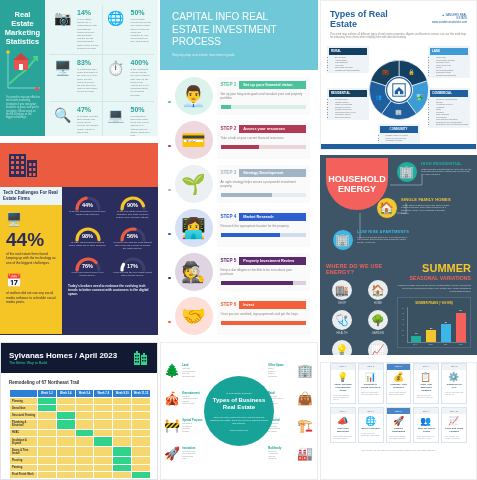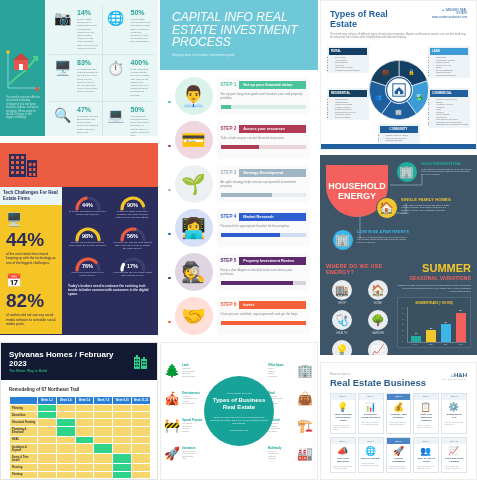--- a/index.html
+++ b/index.html
@@ -51,21 +51,21 @@
   table.gantt th { background:#2b7fd4; color:#fff; font-size:2.7px; font-weight:bold; padding:2px 1px; border:0.5px solid #fff; }
   table.gantt th.first { width:28px; background:#2b7fd4; }
   table.gantt td { font-size:2.6px; padding:1.6px 1px; border:0.5px solid #fff; background:#f5d76e; color:#444; height:6px; }
   table.gantt td.lbl { background:#f5d76e; color:#333; font-weight:bold; padding-left:2px; }
   table.gantt td.g { background:#2fd38a; }
   .p3-foot { font-size:2.5px; color:#999; padding:5px 8px; }
 
   
   #p4 { left:160px; top:0; width:158px; height:336px; background:#fff; }
   .p4-head { background:#6fc8d8; padding:11px 12px 13px; }
-  .p4-head h2 { color:#fff; font-size:12px; font-weight:500; line-height:12.5px;font-style:italic; }
+  .p4-head h2 { color:#fff; font-size:10px; font-weight:500; line-height:12.5px; }
   .p4-head .sub { color:#d6f1f6; font-size:3.4px; margin-top:4px; }
   .p4-steps { padding:7px 8px; }
   .step { display:flex; align-items:flex-start; gap:4px; margin-bottom:6px; position:relative; }
   .step .dot { width:2.5px; height:2.5px; border-radius:50%; margin-top:24px; flex:0 0 2.5px; }
   .step .circ { width:38px; height:38px; border-radius:50%; flex:0 0 38px; display:flex; align-items:center; justify-content:center; font-size:20px; }
   .step .body { flex:1; background:#fafafa; padding:4px 4px 5px; min-height:38px; }
   .step .row1 { display:flex; align-items:center; gap:3px; }
   .step .sn { font-size:4.6px; font-weight:bold; }
   .step .pill { flex:1; color:#fff; font-size:3.8px; font-weight:bold; padding:2.2px 4px; }
   .step .desc { font-size:3.1px; line-height:4.2px; color:#8a8a8a; margin-top:3px; }
@@ -83,36 +83,36 @@
   .p5-col.l { left:3px; }
   .p5-col.r { right:3px; }
   .p5-node { display:flex; gap:2px; align-items:center; }
   .p5-node .ic { font-size:13px; flex:0 0 15px; text-align:center; }
   .p5-node .tx { flex:1; }
   .p5-node .nt { font-size:2.6px; font-weight:bold; color:#17a398; }
   .p5-node .nl { font-size:1.9px; line-height:2.4px; color:#9a9a9a; }
 
   
   #p6 { left:320px; top:0; width:157px; height:150px; background:#fff; border:0.5px solid #eee; }
-  .p6-head { padding:8px 9px 4px; display:flex; justify-content:space-between; align-items:flex-start;gap:28px; }
+  .p6-head { padding:8px 9px 4px; display:flex; justify-content:space-between; align-items:center;gap:28px; }
   .p6-head h2 { color:#1f5f9e; font-size:9px; font-weight:bold; }
   .p6-logo { font-size:2.8px; color:#1f5f9e; text-align:right; line-height:3.4px; }
   .p6-int { font-size:2.6px; line-height:3.4px; color:#8d8d8d; padding:0 9px 4px; }
   .p6-diag { position:relative; height:108px; }
   .donut { position:absolute; left:50%; top:46px; transform:translate(-50%,-50%); width:62px; height:62px; }
   .p6-box { position:absolute; background:#eef3f8; width:42px; padding:2px; }
   .p6-box .bt { color:#fff; font-size:2.9px; font-weight:bold; padding:1.5px 2px; }
   .p6-box ul { margin:1.5px 0 0 6px; }
   .p6-box li { font-size:1.9px; line-height:2.5px; color:#7b7b7b; }
   .p6-bar { position:absolute; left:0; right:0; bottom:0; height:5px; background:#1f5f9e; }
 
   
   #p7 { left:320px; top:155px; width:157px; height:200px; background:#3d5567; }
   .p7-top { position:relative; height:108px; }
-  .he-blob { position:absolute; left:6px; top:10px; width:62px; height:52px; background:#f4615c; border-radius:0 0 44px 44px; display:flex; align-items:center; justify-content:center; }
+  .he-blob { position:absolute; left:6px; top:3px; width:62px; height:52px; background:#f4615c; border-radius:0 0 44px 44px; display:flex; align-items:center; justify-content:center; }
   .he-blob span { color:#fff; font-weight:bold; font-size:9px; line-height:10px; text-align:center; }
   .he-node { position:absolute; display:flex; align-items:flex-start; gap:3px; }
   .he-circ { width:22px; height:22px; border-radius:50%; display:flex; align-items:center; justify-content:center; font-size:12px; border:1.5px solid #3d5567; }
   .he-tx .ht { font-size:4px; font-weight:bold; letter-spacing:0.2px; }
   .he-tx .hb { font-size:2.2px; line-height:2.9px; color:#c5d2db; width:52px; margin-top:1.5px; }
   .p7-bottom { display:flex; padding:0 6px; }
   .p7-left { width:68px; }
   .p7-left h4 { color:#f4615c; font-size:5.5px; font-weight:bold; margin-bottom:5px; letter-spacing:0.2px; }
   .use-grid { display:grid; grid-template-columns:1fr 1fr; gap:5px 4px; }
   .use-it { text-align:center; }
@@ -150,20 +150,21 @@
   .card .cd { font-size:1.7px; line-height:2.2px; color:#9aa7b4; padding:1px 2.5px 3px; }
   .p8-foot { font-size:2px; color:#9aa7b4; text-align:center; padding:3px; }
 </style>
 </head>
 <body>
 
 <div id="grid">
 
   <div class="panel" id="p1">
     <div class="p1-left">
+      <div class="p1-title">Real Estate Marketing Statistics</div>
       <svg class="p1-chart" viewBox="0 0 38 45">
         <line x1="4" y1="4" x2="4" y2="40" stroke="#7fd6cf" stroke-width="1"></line>
         <line x1="4" y1="40" x2="36" y2="40" stroke="#7fd6cf" stroke-width="1"></line>
         <circle cx="4" cy="4" r="1.8" fill="#f5c425"></circle>
         <path d="M5 36 L14 28 L22 22 L32 10" stroke="#4cd18a" stroke-width="2" fill="none"></path>
         <path d="M29 9 L33 9 L33 13" stroke="#4cd18a" stroke-width="2" fill="none"></path>
         <rect x="10" y="12" width="14" height="10" fill="#e8554e"></rect>
         <path d="M9 12 L17 5 L25 12 Z" fill="#c9443e"></path>
         <rect x="15" y="16" width="4" height="6" fill="#fff"></rect>
         <circle cx="33" cy="41" r="2" fill="#e8554e"></circle>
@@ -250,21 +251,20 @@
       <div class="p2-col-left">
         <div class="p2-sub">Tech Challenges For Real Estate Firms</div>
         <div id="p2left">
             <div style="margin-bottom: 8px;">
               <div class="p2-icons">🖥️</div>
               <div class="p2-bignum">44%</div>
               <div class="p2-small">of the real estate firms found keeping up with the technology as one of the biggest challenges.</div>
             </div>
             <div style="margin-bottom: 8px;">
               <div class="p2-icons">📅</div>
-              <div class="p2-bignum">82%</div>
               <div class="p2-small">of realtors did not use any social media software to schedule social media posts.</div>
             </div>
           </div>
       </div>
       <div class="p2-col-right">
         <div class="p2-gauges" id="p2gauges">
             <div class="gauge">
               <svg width="30" height="17" viewBox="0 0 30 17">
                 <path d="M4 15 A11 11 0 0 1 26 15" fill="none" stroke="#3d3f6e" stroke-width="3.2" stroke-linecap="round"></path>
                 <path d="M4 15 A11 11 0 0 1 26 15" fill="none" stroke="#ea5b3f" stroke-width="3.2" stroke-linecap="round" stroke-dasharray="15.205308443374598 34.55751918948772"></path>
@@ -314,21 +314,21 @@
             </div>
           </div>
         <div class="p2-note">Today's brokers need to embrace the evolving tech trends to better connect with customers in the digital space.</div>
       </div>
     </div>
   </div>
 
   <div class="panel" id="p3">
     <div class="p3-head">
       <div>
-        <h3>Sylvanas Homes / February 2023</h3>
+        <h3>Sylvanas Homes / April 2023</h3>
         <div class="sub">The Better Way to Build</div>
       </div>
       <svg width="16" height="16" viewBox="0 0 16 16" class="p3-bld">
         <rect x="1" y="3" width="6" height="12" fill="#2fd38a"></rect>
           <rect x="8" y="5" width="6" height="10" fill="#2fd38a"></rect>
         <rect x="3" y="1" width="2" height="2" fill="#2fd38a"></rect>
           <rect x="10" y="3" width="2" height="2" fill="#2fd38a"></rect>
         <g fill="#121a33">
             <rect x="2" y="5" width="1.5" height="1.5"></rect>
             <rect x="4.5" y="5" width="1.5" height="1.5"></rect>
@@ -813,30 +813,20 @@
                 <span>JUL</span>
                 <span>AUG</span>
               </div>
           </div>
         </div>
       </div>
     </div>
   </div>
 
   <div class="panel" id="p8">
-    <div class="p8-head">
-      <div>
-        <div class="pre">How to start a</div>
-        <h2>Real Estate Business</h2>
-      </div>
-      <div class="p8-logo">
-        <span>⌂</span><span>H&amp;H</span>
-        <div class="sm">REAL ESTATE COMPANY</div>
-      </div>
-    </div>
     <div class="p8-rows">
       <div class="p8-row" id="p8row1">
           <div class="card">
             <div class="ch">Step 1</div>
             <div class="ci">💡</div>
             <div class="cn">Think Through Professional Goals</div>
             <div class="cd">Define what success looks like before you dive in.</div>
           </div>
           <div class="card">
             <div class="ch">Step 2</div>

